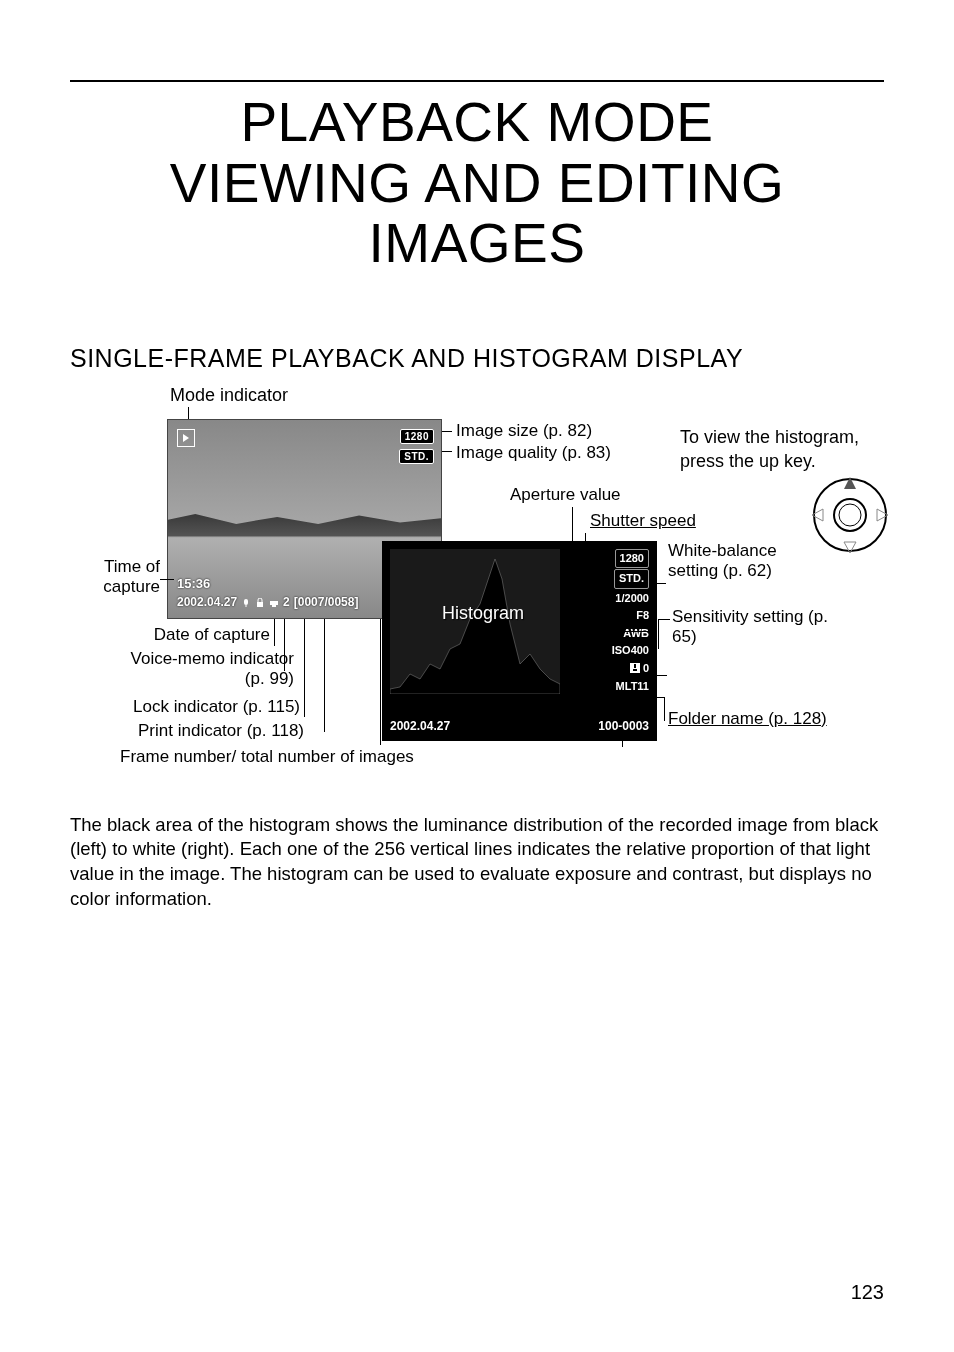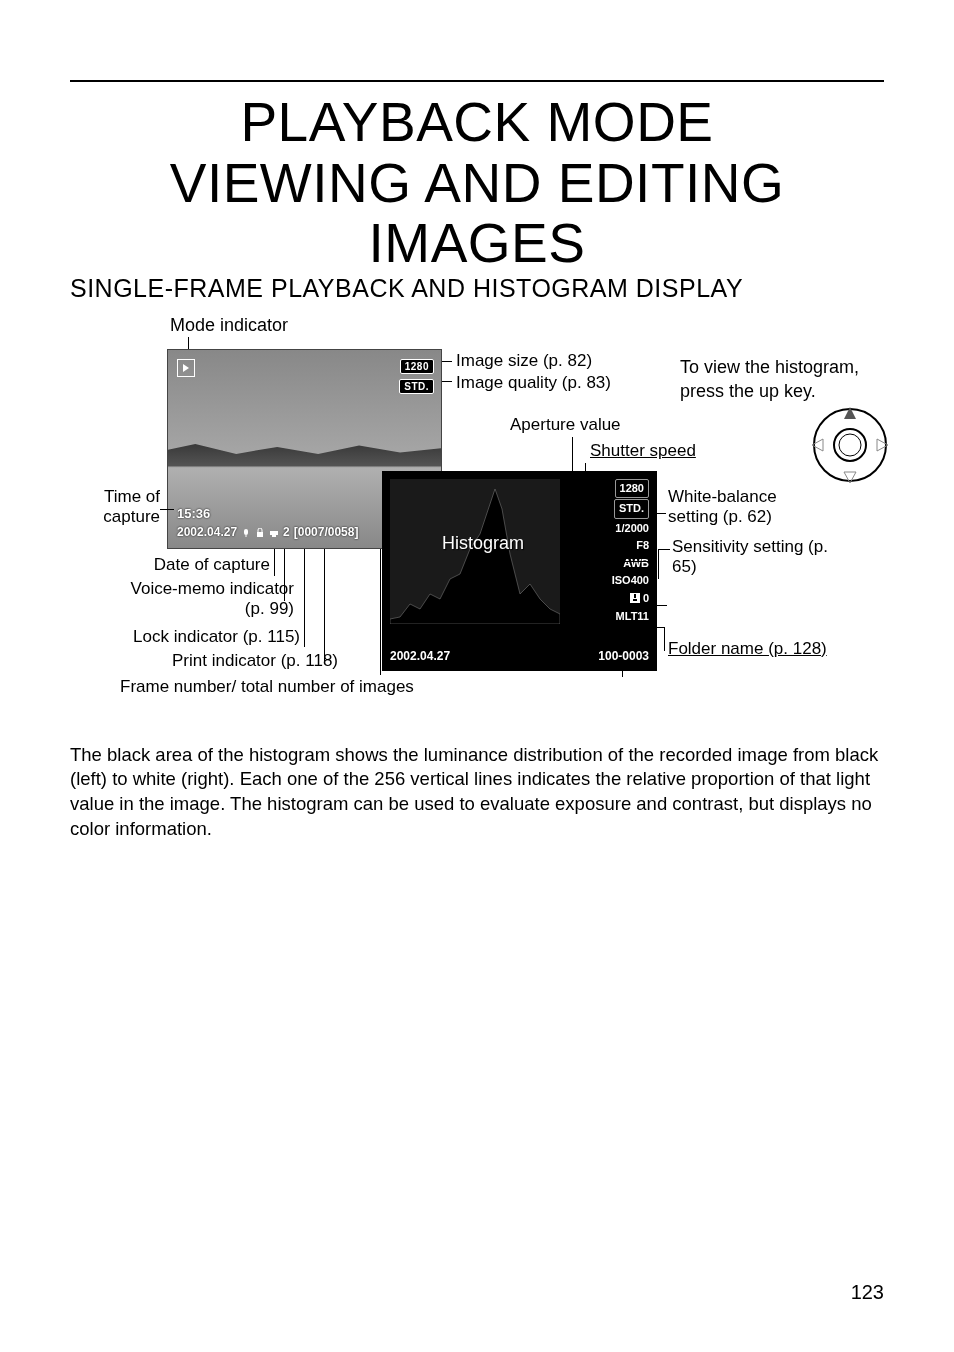--- a/index.html
+++ b/index.html
@@ -1,19 +1,19 @@
 <!DOCTYPE html>
 <html><head>
 <meta charset="utf-8">
 <style>
   * { box-sizing: border-box; margin: 0; padding: 0; }
   html, body { width: 954px; height: 1352px; background: #fff; font-family: Helvetica, Arial, sans-serif; color: #000; }
   .page { width: 954px; height: 1352px; padding: 80px 70px 40px 70px; position: relative; }
   .top-rule { border-top: 2px solid #000; width: 100%; margin-bottom: 10px; }
-  h1 { font-weight: 400; text-align: center; font-size: 55px; letter-spacing: 0.5px; line-height: 1.1; }
+  h1 { font-weight: 400; text-align: center; font-size: 55px; letter-spacing: 0.5px; line-height: 1.1; margin-bottom: 70px; }
   h2 { font-weight: 400; font-size: 25px; letter-spacing: 0.5px; margin-bottom: 12px; }
   .diagram-area { position: relative; width: 820px; height: 400px; margin: 0 auto; }
   .mode-label { position: absolute; left: 100px; top: 0; font-size: 18px; }
   .mode-tick { position: absolute; left: 118px; top: 22px; width: 0; height: 12px; border-left: 1px solid #000; }
 
   
   .screen1 { position: absolute; left: 97px; top: 34px; width: 275px; height: 200px; }
   .sc-border { position: absolute; inset: 0; border: 1px solid #444; }
   .sc-sky { position: absolute; left: 1px; top: 1px; right: 1px; height: 60%; background: linear-gradient(#888, #aaa); }
   .sc-sand { position: absolute; left: 1px; bottom: 1px; right: 1px; height: 40%; background: linear-gradient(#b0b0b0, #888); }
@@ -158,27 +158,27 @@
 
     <div class="call right-align" style="left:10px; top:240px; width:190px;">Date of capture</div>
     <div class="line vline" style="left:204px; top:234px; height:27px;"></div>
 
     <div class="call right-align" style="left:44px; top:264px; width:180px;">Voice-memo indicator (p. 99)</div>
     <div class="line vline" style="left:214px; top:234px; height:52px;"></div>
 
     <div class="call right-align" style="left:20px; top:312px; width:210px;">Lock indicator (p. 115)</div>
     <div class="line vline" style="left:234px; top:234px; height:98px;"></div>
 
-    <div class="call right-align" style="left:48px; top:336px; width:220px;">Print indicator (p. 118)</div>
+    <div class="call right-align" style="left:14px; top:336px; width:220px;">Print indicator (p. 118)</div>
     <div class="line vline" style="left:254px; top:234px; height:113px;"></div>
 
     <div class="call" style="left:50px; top:362px;">Frame number/ total number of images</div>
     <div class="line vline" style="left:310px; top:234px; height:126px;"></div>
 
-    <div class="call" style="left:598px; top:172px; width:160px;">White-balance setting (p. 62)</div>
+    <div class="call" style="left:598px; top:156px; width:160px;">White-balance setting (p. 62)</div>
     <div class="line hline" style="left:582px; top:198px; width:14px;"></div>
     <div class="line vline" style="left:582px; top:198px; height:48px;"></div>
     <div class="line hline" style="left:548px; top:246px; width:34px;"></div>
 
     <div class="call" style="left:602px; top:222px; width:170px;">Sensitivity setting (p. 65)</div>
     <div class="line hline" style="left:588px; top:234px; width:12px;"></div>
     <div class="line vline" style="left:588px; top:234px; height:30px;"></div>
 
     <div class="line hline" style="left:575px; top:290px; width:22px;"></div>
 

